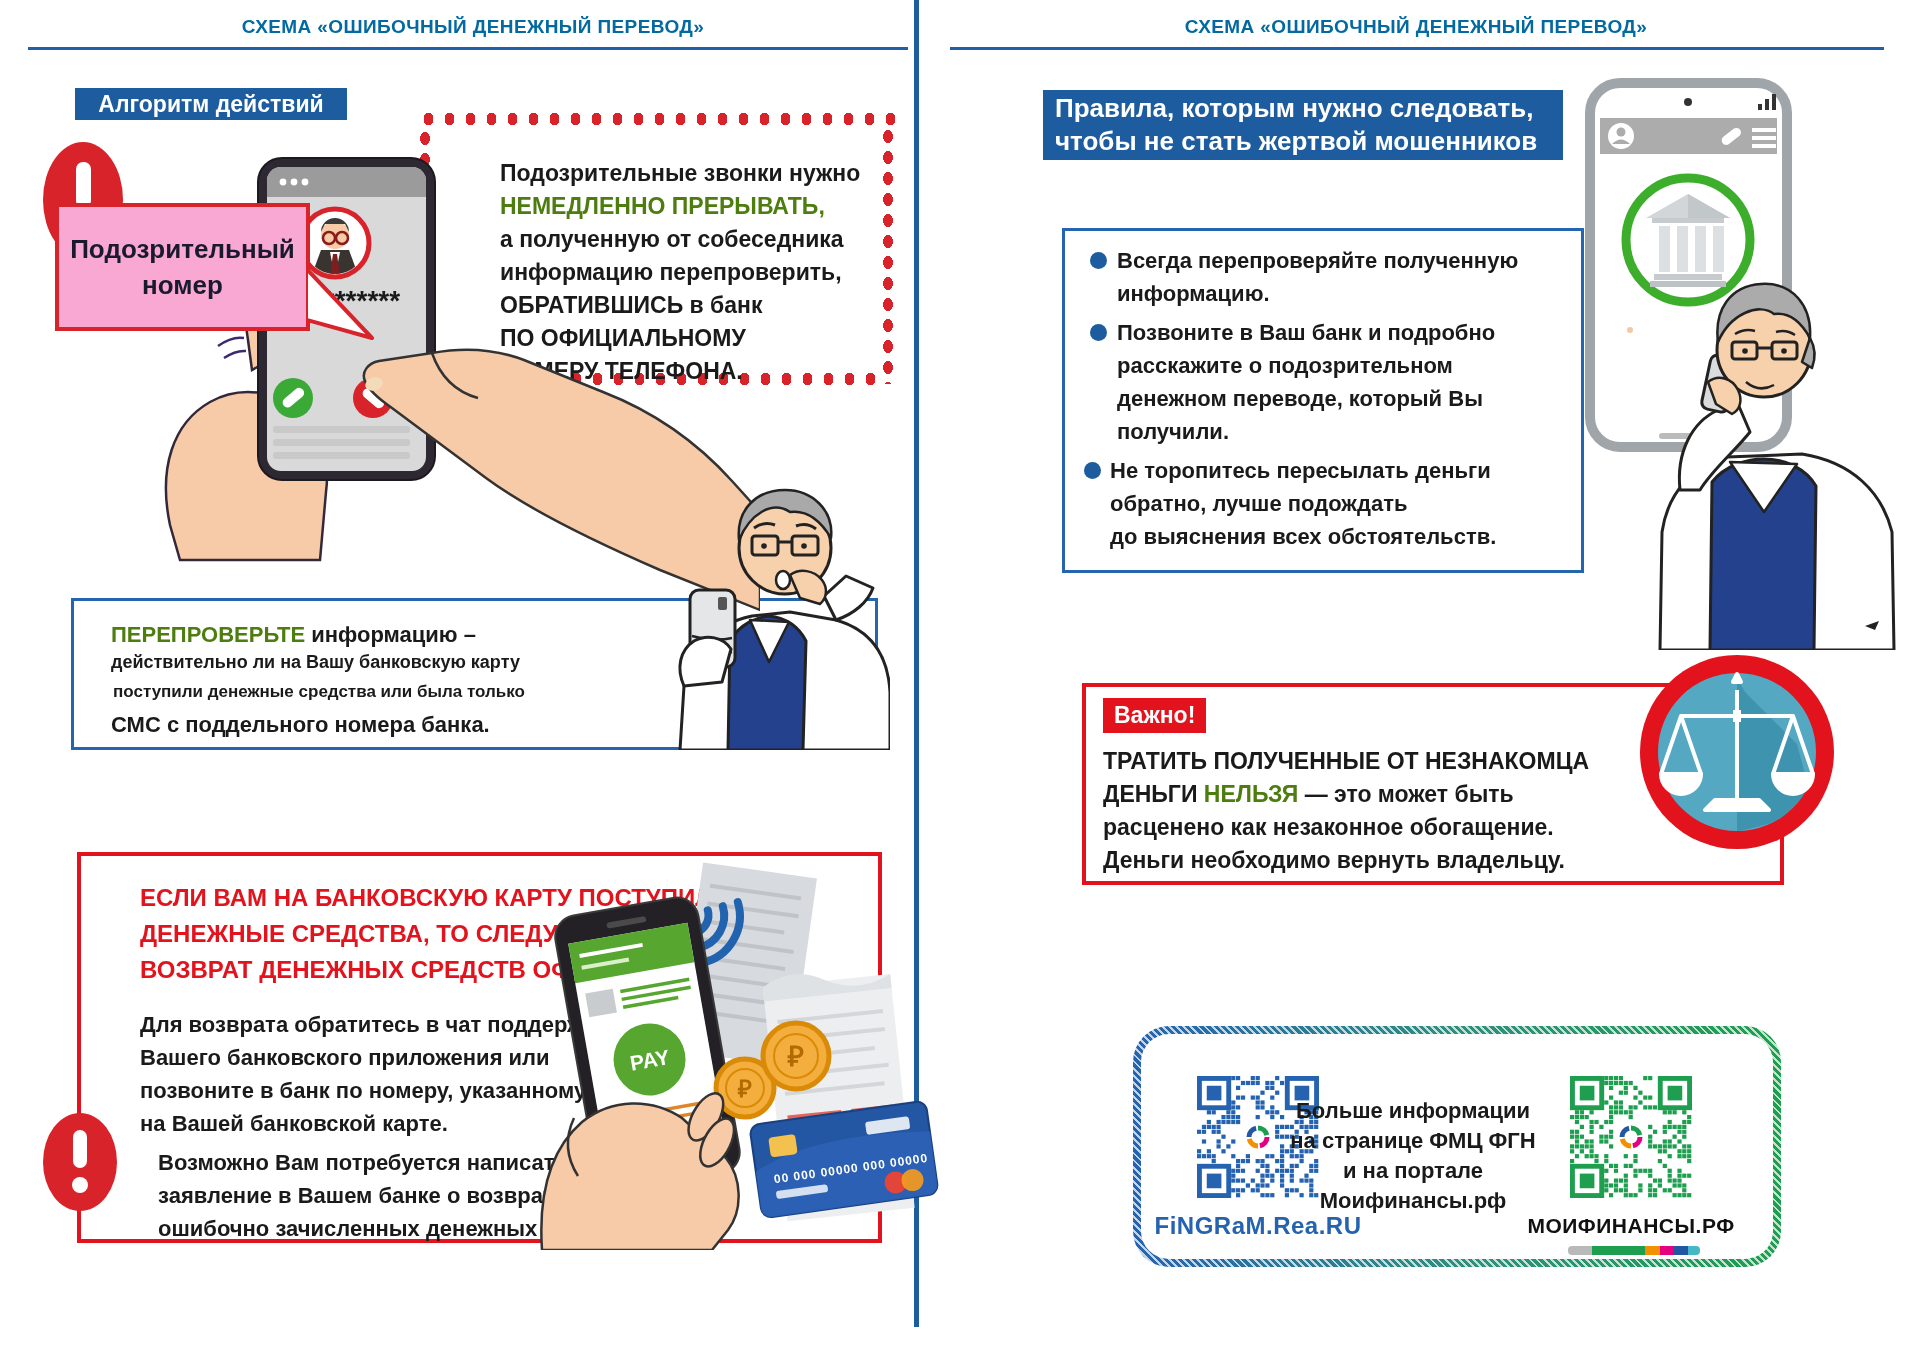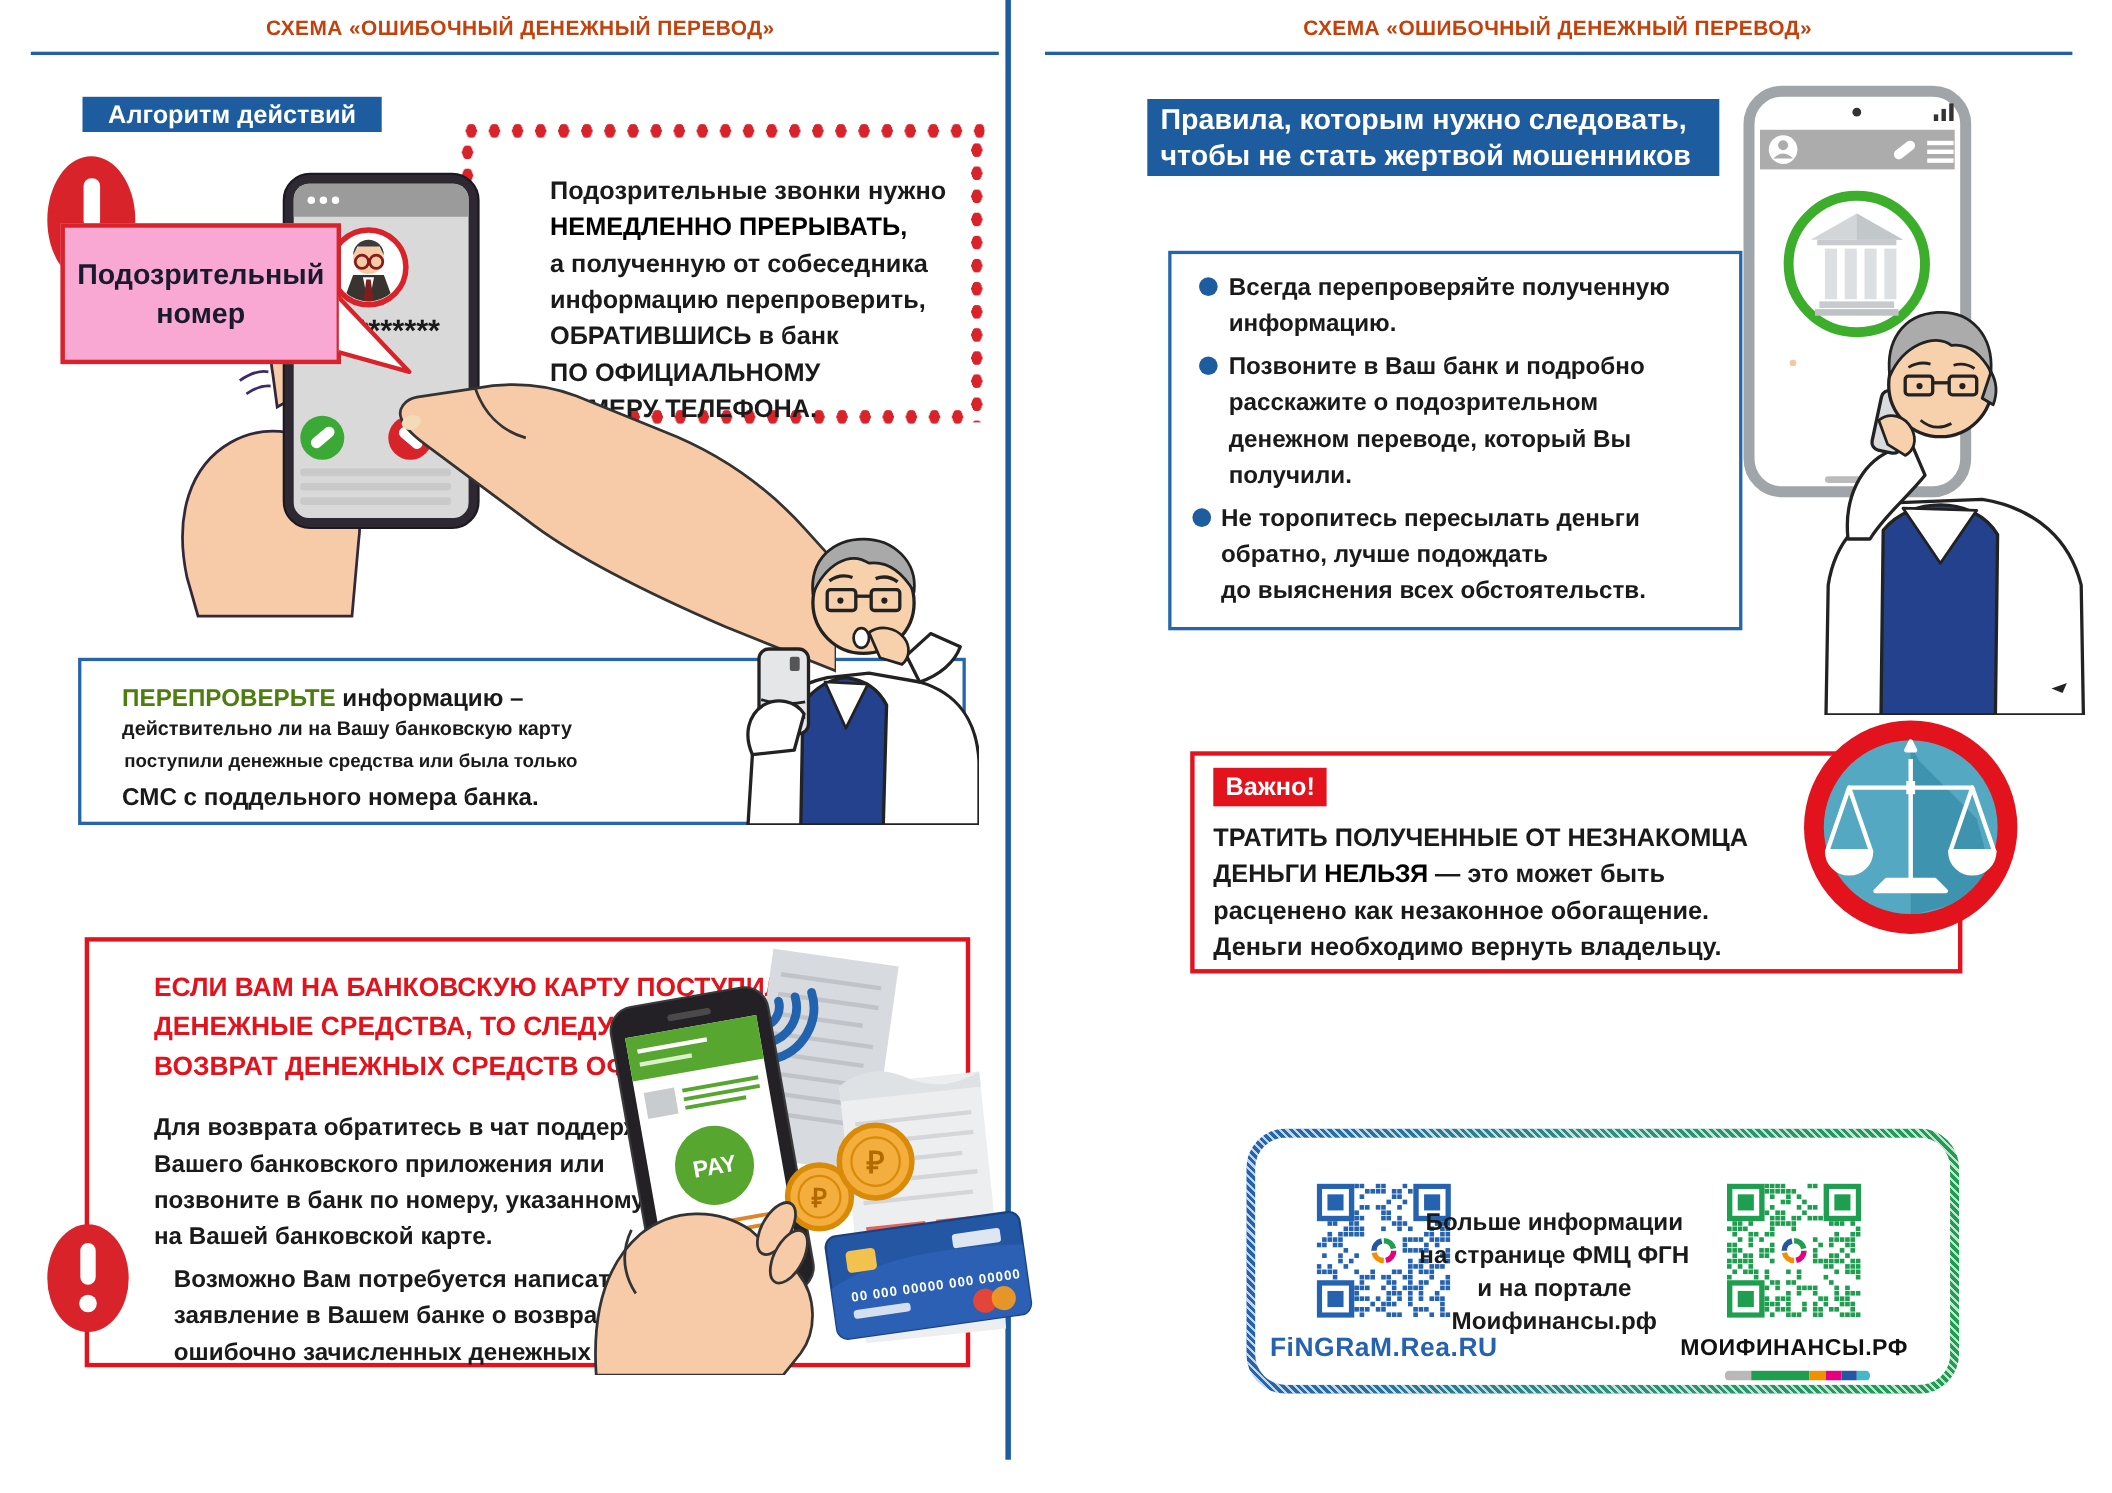--- a/index.html
+++ b/index.html
@@ -3,33 +3,33 @@
 <meta charset="utf-8">
 <style>
   html,body{margin:0;padding:0;background:#fff;}
   .canvas{position:relative;width:1920px;height:1357px;background:#fff;overflow:hidden;
           font-family:"Liberation Sans",sans-serif;font-weight:bold;color:#1a1a1a;}
   .abs{position:absolute;}
   .line{position:absolute;white-space:nowrap;font-weight:bold;}
 
   
   .page-header{position:absolute;top:16px;width:600px;text-align:center;font-size:19px;
-               letter-spacing:.4px;color:#c2410c;}
+               letter-spacing:.4px;color:#0369a1;}
   .header-rule{position:absolute;top:47px;height:3px;background:#2160A8;}
   .divider{position:absolute;left:914px;top:0;width:5px;height:1327px;background:#1D5C9E;}
 
   
   .label-algo{position:absolute;left:75px;top:88px;width:272px;height:32px;background:#1D5C9E;
               color:#fff;font-size:23px;text-align:center;line-height:32px;}
   .dot-h{position:absolute;height:14px;background-image:radial-gradient(ellipse 5px 6.5px at center,#D8232A 97%,transparent 100%);
          background-size:21px 14px;background-repeat:repeat-x;}
   .dot-v{position:absolute;width:14px;background-image:radial-gradient(ellipse 5px 6.5px at center,#D8232A 97%,transparent 100%);
          background-size:14px 21px;background-repeat:repeat-y;}
   .warn-text .line{font-size:23px;}
-  .red-text{color:#000000;}
+  .red-text{color:#4d7c0f;}
   .blue-text{color:#4d7c0f;}
 
   .bubble{position:absolute;left:55px;top:203px;width:255px;height:128px;background:#f9a8d4;
           border:4px solid #D8232A;z-index:4;text-align:center;padding-top:24px;box-sizing:border-box;}
   .bubble div{font-size:26px;line-height:36px;color:#1a1a2e;}
   .bubble-tail{position:absolute;left:308px;top:256px;z-index:5;}
 
   .box-verify{position:absolute;left:71px;top:598px;width:807px;height:152px;border:3px solid #2565AE;
               box-sizing:border-box;background:#fff;}
 

